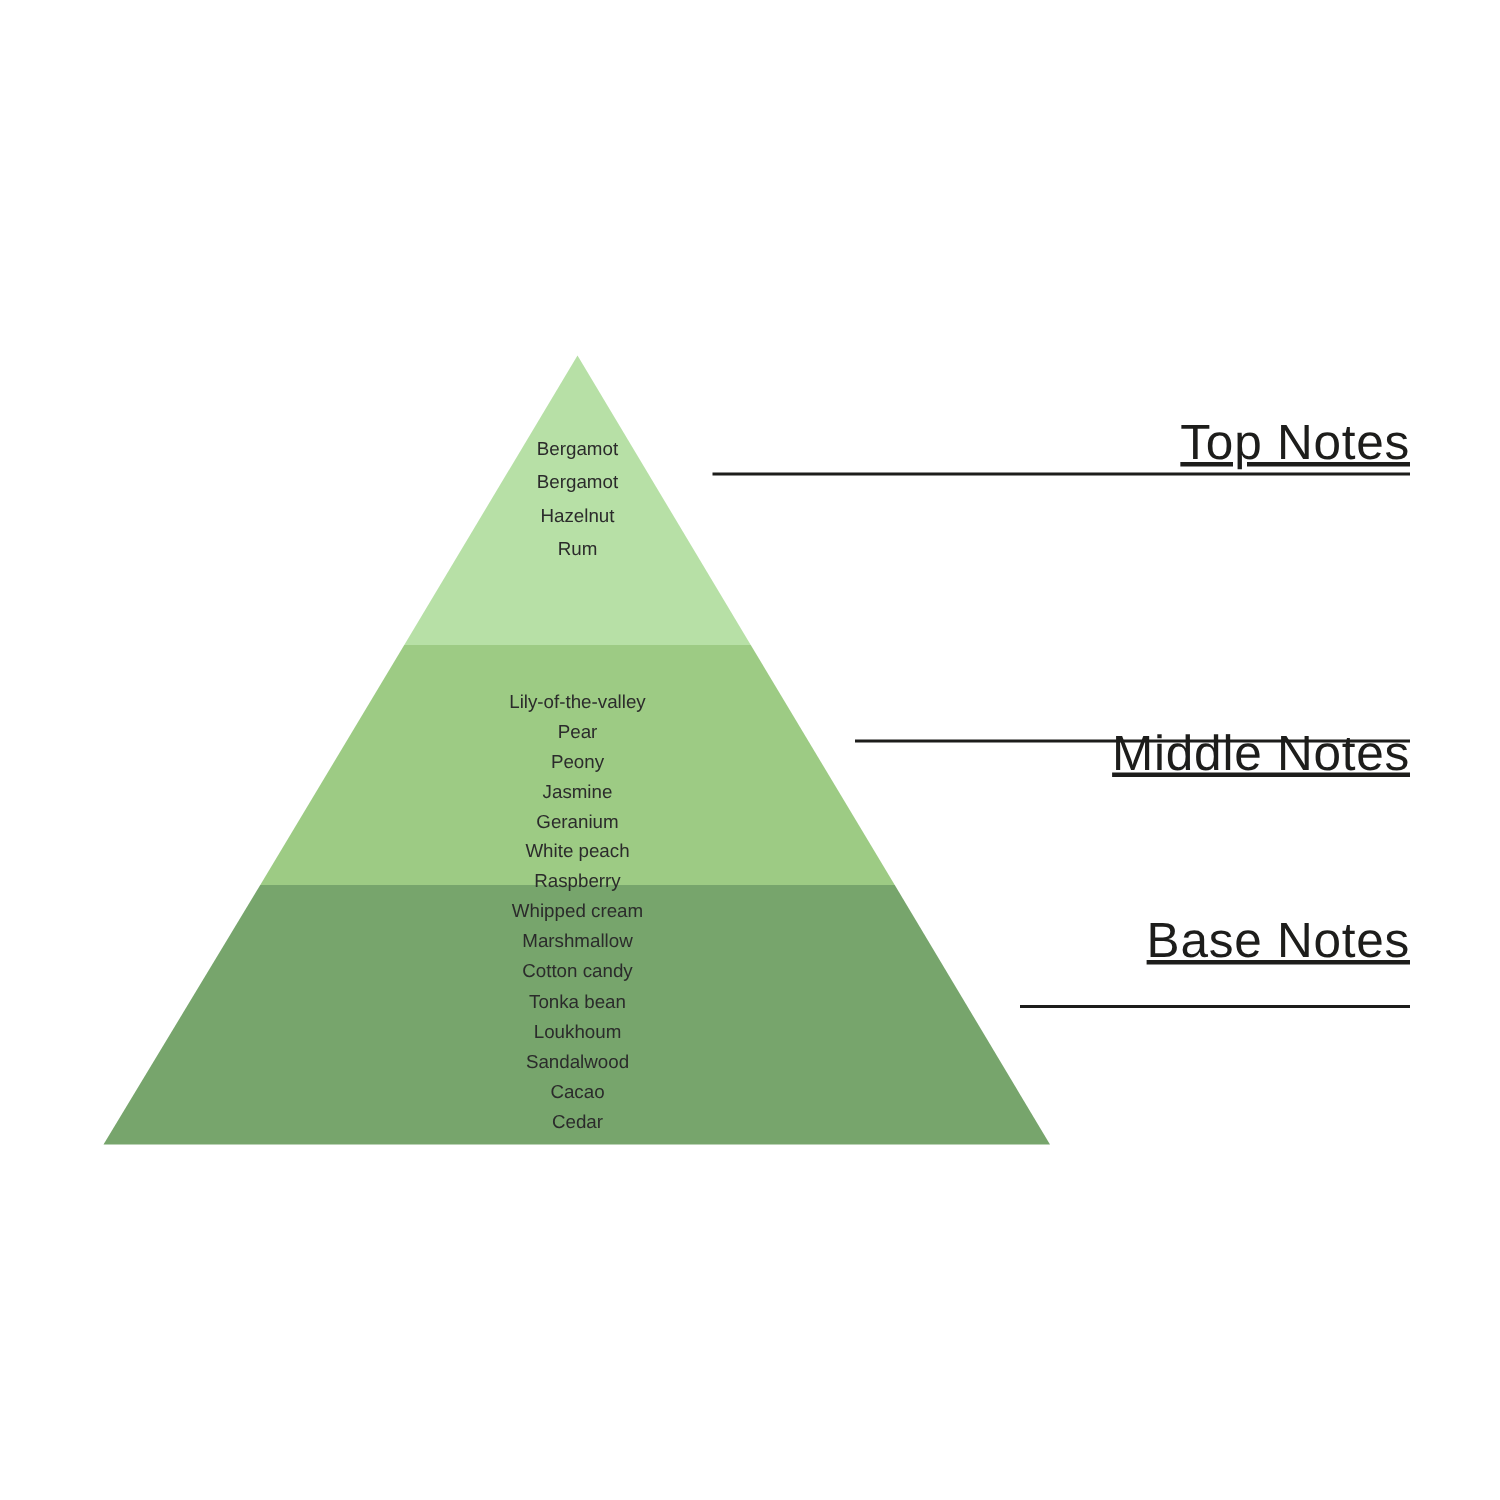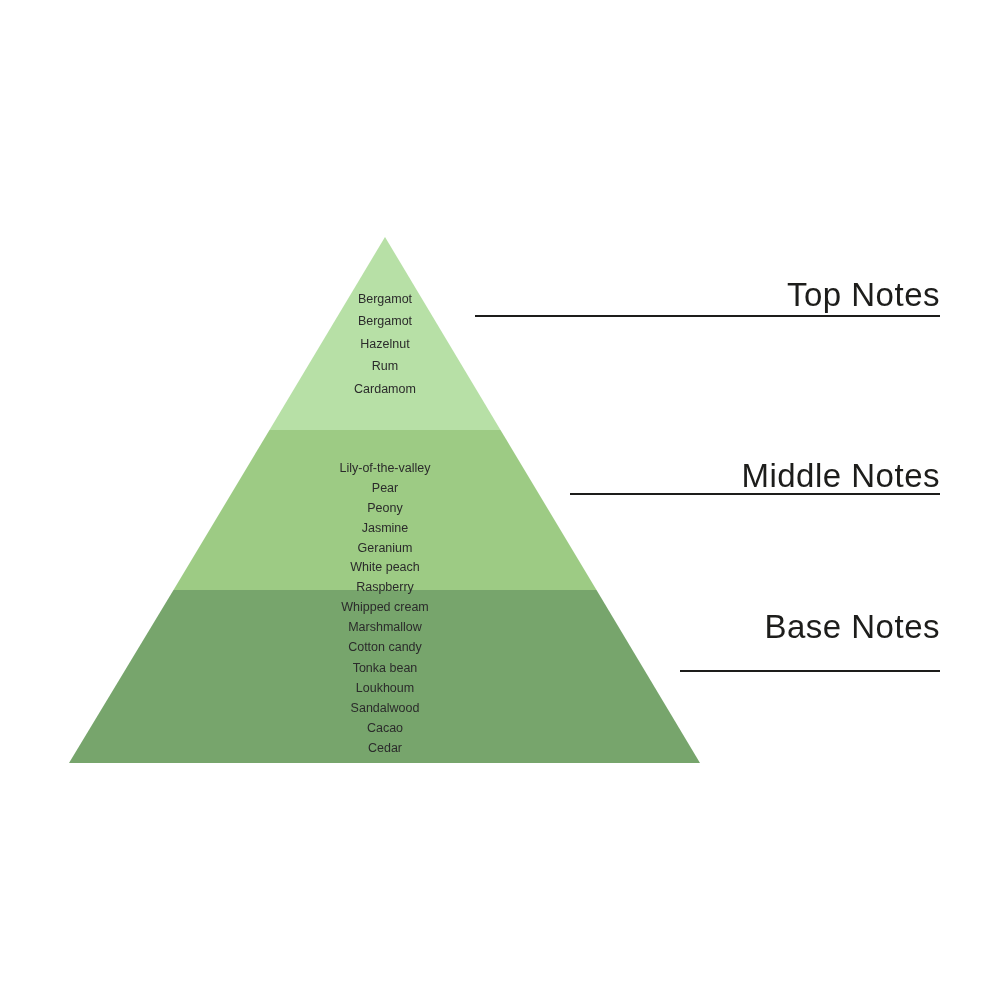--- a/index.html
+++ b/index.html
@@ -39,23 +39,24 @@
   .tier-label {
     position: absolute;
     right: 60px;
     width: 400px;
     text-align: right;
     font-size: 33px;
     line-height: 36px;
     color: #1d1d1b;
     letter-spacing: 0.5px;
     white-space: nowrap;
+    text-decoration: underline;
   }
   .label-top    { top: 277px; }
-  .label-middle { top: 458px; }
+  .label-middle { top: 484px; }
   .label-base   { top: 609px; }
   .tier-line {
     position: absolute;
     height: 2px;
     background: #1d1d1b;
   }
   .line-top    { top: 315px; left: 475px; width: 465px; }
   .line-middle { top: 493px; left: 570px; width: 370px; }
   .line-base   { top: 670px; left: 680px; width: 260px; }
 </style>
@@ -68,21 +69,20 @@
     <polygon points="385,237 500.5,430 269.5,430" fill="#b7e0a6"></polygon>
     <polygon points="269.5,430 500.5,430 596.5,590 173.5,590" fill="#9dcb84"></polygon>
     <polygon points="173.5,590 596.5,590 700,763 69,763" fill="#77a56c"></polygon>
   </svg>
 
   <div class="notes-list notes-top">
     <div class="note">Bergamot</div>
     <div class="note">Bergamot</div>
     <div class="note">Hazelnut</div>
     <div class="note">Rum</div>
-    <div class="note">Cardamom</div>
   </div>
 
   <div class="notes-list notes-middle">
     <div class="note">Lily-of-the-valley</div>
     <div class="note">Pear</div>
     <div class="note">Peony</div>
     <div class="note">Jasmine</div>
     <div class="note">Geranium</div>
     <div class="note">White peach</div>
     <div class="note">Raspberry</div>

